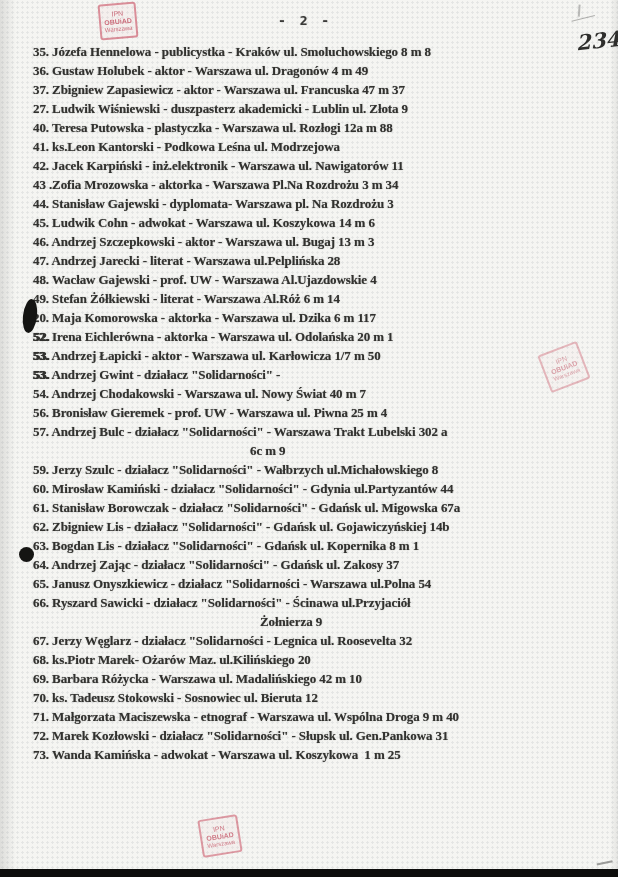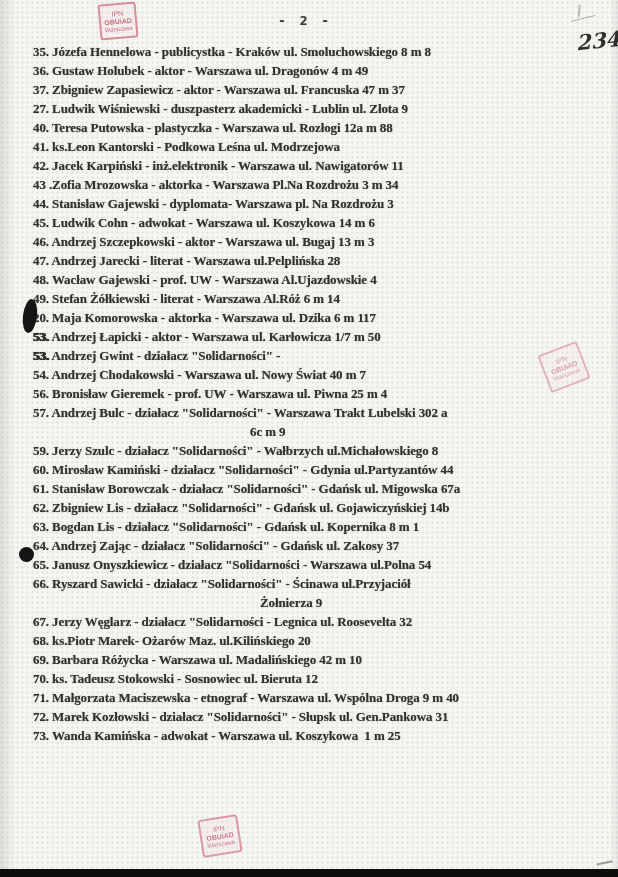--- a/index.html
+++ b/index.html
@@ -101,20 +101,21 @@
       <div class="row"><span class="num">41. </span><span class="txt">ks.Leon Kantorski - Podkowa Leśna ul. Modrzejowa</span></div>
       <div class="row"><span class="num">42. </span><span class="txt">Jacek Karpiński - inż.elektronik - Warszawa ul. Nawigatorów 11</span></div>
       <div class="row"><span class="num">43 .</span><span class="txt">Zofia Mrozowska - aktorka - Warszawa Pl.Na Rozdrożu 3 m 34</span></div>
       <div class="row"><span class="num">44. </span><span class="txt">Stanisław Gajewski - dyplomata- Warszawa pl. Na Rozdrożu 3</span></div>
       <div class="row"><span class="num">45. </span><span class="txt">Ludwik Cohn - adwokat - Warszawa ul. Koszykowa 14 m 6</span></div>
       <div class="row"><span class="num">46. </span><span class="txt">Andrzej Szczepkowski - aktor - Warszawa ul. Bugaj 13 m 3</span></div>
       <div class="row"><span class="num">47. </span><span class="txt">Andrzej Jarecki - literat - Warszawa ul.Pelplińska 28</span></div>
       <div class="row"><span class="num">48. </span><span class="txt">Wacław Gajewski - prof. UW - Warszawa Al.Ujazdowskie 4</span></div>
       <div class="row"><span class="num">49. </span><span class="txt">Stefan Żółkiewski - literat - Warszawa Al.Róż 6 m 14</span></div>
       <div class="row"><span class="num">20. </span><span class="txt">Maja Komorowska - aktorka - Warszawa ul. Dzika 6 m 117</span></div>
+      <div class="row ot"><span class="num">52. </span><span class="txt">Irena Eichlerówna - aktorka - Warszawa ul. Odolańska 20 m 1</span></div>
       <div class="row ot"><span class="num">53. </span><span class="txt">Andrzej Łapicki - aktor - Warszawa ul. Karłowicza 1/7 m 50</span></div>
       <div class="row ot"><span class="num">53. </span><span class="txt">Andrzej Gwint - działacz "Solidarności" -</span></div>
       <div class="row"><span class="num">54. </span><span class="txt">Andrzej Chodakowski - Warszawa ul. Nowy Świat 40 m 7</span></div>
       <div class="row"><span class="num">56. </span><span class="txt">Bronisław Gieremek - prof. UW - Warszawa ul. Piwna 25 m 4</span></div>
       <div class="row"><span class="num">57. </span><span class="txt">Andrzej Bulc - działacz "Solidarności" - Warszawa Trakt Lubelski 302 a</span></div>
       <div class="row" style="margin-left: 217px;"><span class="txt">6c m 9</span></div>
       <div class="row"><span class="num">59. </span><span class="txt">Jerzy Szulc - działacz "Solidarności" - Wałbrzych ul.Michałowskiego 8</span></div>
       <div class="row"><span class="num">60. </span><span class="txt">Mirosław Kamiński - działacz "Solidarności" - Gdynia ul.Partyzantów 44</span></div>
       <div class="row"><span class="num">61. </span><span class="txt">Stanisław Borowczak - działacz "Solidarności" - Gdańsk ul. Migowska 67a</span></div>
       <div class="row"><span class="num">62. </span><span class="txt">Zbigniew Lis - działacz "Solidarności" - Gdańsk ul. Gojawiczyńskiej 14b</span></div>

